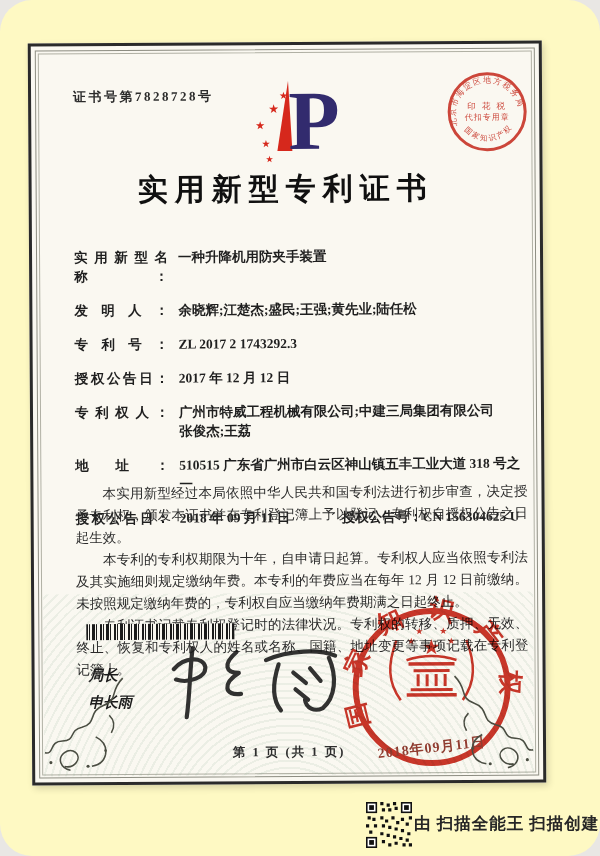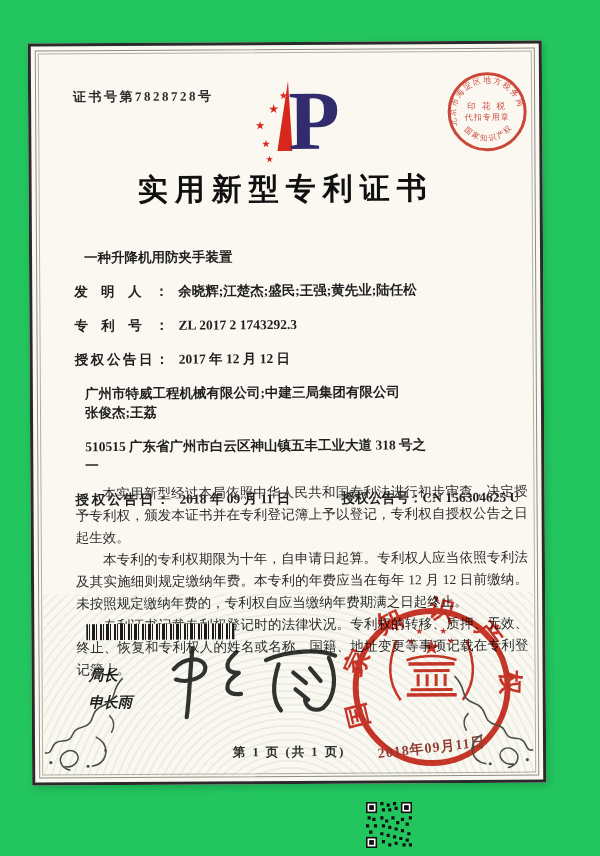--- a/index.html
+++ b/index.html
@@ -1,18 +1,18 @@
 <!DOCTYPE html>
 <html style="--seal_red: #c8271a; --logo_red: #d6281c; --logo_navy: #322b6e; --paper: #faf8f1; --ink: #222222;"><head>
 <meta charset="utf-8">
 <style>
   html,body{margin:0;padding:0;}
   body{background:#e9e7e4;}
-  .canvas{position:relative;width:600px;height:856px;background:#22c55e;overflow:hidden;
-          font-family:"Liberation Serif","DejaVu Serif",serif;color:#222;}
+  .canvas{position:relative;width:600px;height:856px;background:#fef9c3;overflow:hidden;
+          font-family:"Liberation Serif","DejaVu Serif",serif;color:#222;border-radius:32px;}
   
   .paper{position:absolute;left:30px;top:42px;width:508px;height:736px;
          background:var(--paper,#faf8f1);border:3px solid #2a2a2a;
          transform:rotate(-0.35deg);box-shadow:2px 3px 7px rgba(0,0,0,.16);}
   .frame{position:absolute;inset:4px;border:1px solid #8d8d82;pointer-events:none;}
   .frame::after{content:"";position:absolute;inset:2px;border:1px solid #b0b0a4;}
   .tint{position:absolute;left:9px;right:9px;top:548px;height:182px;pointer-events:none;
         background:repeating-radial-gradient(circle at 50% 135%,rgba(106,150,118,.10) 0 2px,rgba(0,0,0,0) 2px 7px);}
   .certno{position:absolute;left:42px;top:42px;font-size:13px;font-weight:600;letter-spacing:2.5px;color:#2b2b2b;}
   .logo{position:absolute;left:203px;top:22px;width:140px;height:100px;}
@@ -80,39 +80,42 @@
         <textPath href="#taxBot">国家知识产权局</textPath>
       </text>
       <text x="48" y="45" font-size="8.5" letter-spacing="2" text-anchor="middle" fill="#c8271a">印 花 税</text>
       <text x="48" y="56" font-size="8" letter-spacing="1" text-anchor="middle" fill="#c8271a">代扣专用章</text>
     </svg>
 
     <div class="title">实用新型专利证书</div>
 
     <div class="fields">
       <div class="row">
+        <span class="lbl">实用新型名称：</span>
         <span class="val">一种升降机用防夹手装置</span>
       </div>
       <div class="row">
         <span class="lbl">发明人：</span>
         <span class="val">余晓辉;江楚杰;盛民;王强;黄先业;陆任松</span>
       </div>
       <div class="row">
         <span class="lbl">专利号：</span>
         <span class="val">ZL 2017 2 1743292.3</span>
       </div>
       <div class="row">
         <span class="lbl">授权公告日：</span>
         <span class="val">2017 年 12 月 12 日</span>
       </div>
       <div class="row">
+        <span class="lbl">专利权人：</span>
         <span class="val">广州市特威工程机械有限公司;中建三局集团有限公司
 张俊杰;王荔</span>
       </div>
       <div class="row">
+        <span class="lbl">地址：</span>
         <span class="val">510515 广东省广州市白云区神山镇五丰工业大道 318 号之
 一</span>
       </div>
       <div class="row grant">
         <span class="lbl">授权公告日：</span>
         <span class="val">2018 年 09 月 11 日</span>
         <span class="pair2">
           <span class="plbl">授权公告号：</span>
           <span>CN 156304625 U</span>
         </span>
@@ -208,14 +211,15 @@
       <rect x="24" y="2" width="3" height="3" fill="#111"></rect>
     <rect x="0" y="22" width="7" height="7" fill="#111"></rect>
       <rect x="1" y="23" width="5" height="5" fill="#fff"></rect>
       <rect x="2" y="24" width="3" height="3" fill="#111"></rect>
     <path fill="#111" d="M9,0h2v2h-2z M13,1h2v2h-2z M17,0h2v2h-2z M10,4h2v2h-2z M14,4h2v2h-2z M18,3h2v2h-2z
       M1,9h2v2h-2z M4,10h2v2h-2z M0,14h2v2h-2z M5,14h2v2h-2z M2,18h2v2h-2z M9,9h2v2h-2z M12,11h2v2h-2z
       M16,9h2v2h-2z M19,12h2v2h-2z M22,10h2v2h-2z M25,13h2v2h-2z M27,9h2v2h-2z M10,14h2v2h-2z M14,15h2v2h-2z
       M18,16h2v2h-2z M22,17h2v2h-2z M26,19h2v2h-2z M9,19h2v2h-2z M13,20h2v2h-2z M17,21h2v2h-2z M21,22h2v2h-2z
       M25,23h2v2h-2z M10,24h2v2h-2z M14,26h2v2h-2z M18,25h2v2h-2z M23,26h2v2h-2z M27,26h2v2h-2z"></path>
   </svg>
+  <div class="scan-text">由 扫描全能王 扫描创建</div>
 
 </div>
 
 </body></html>

